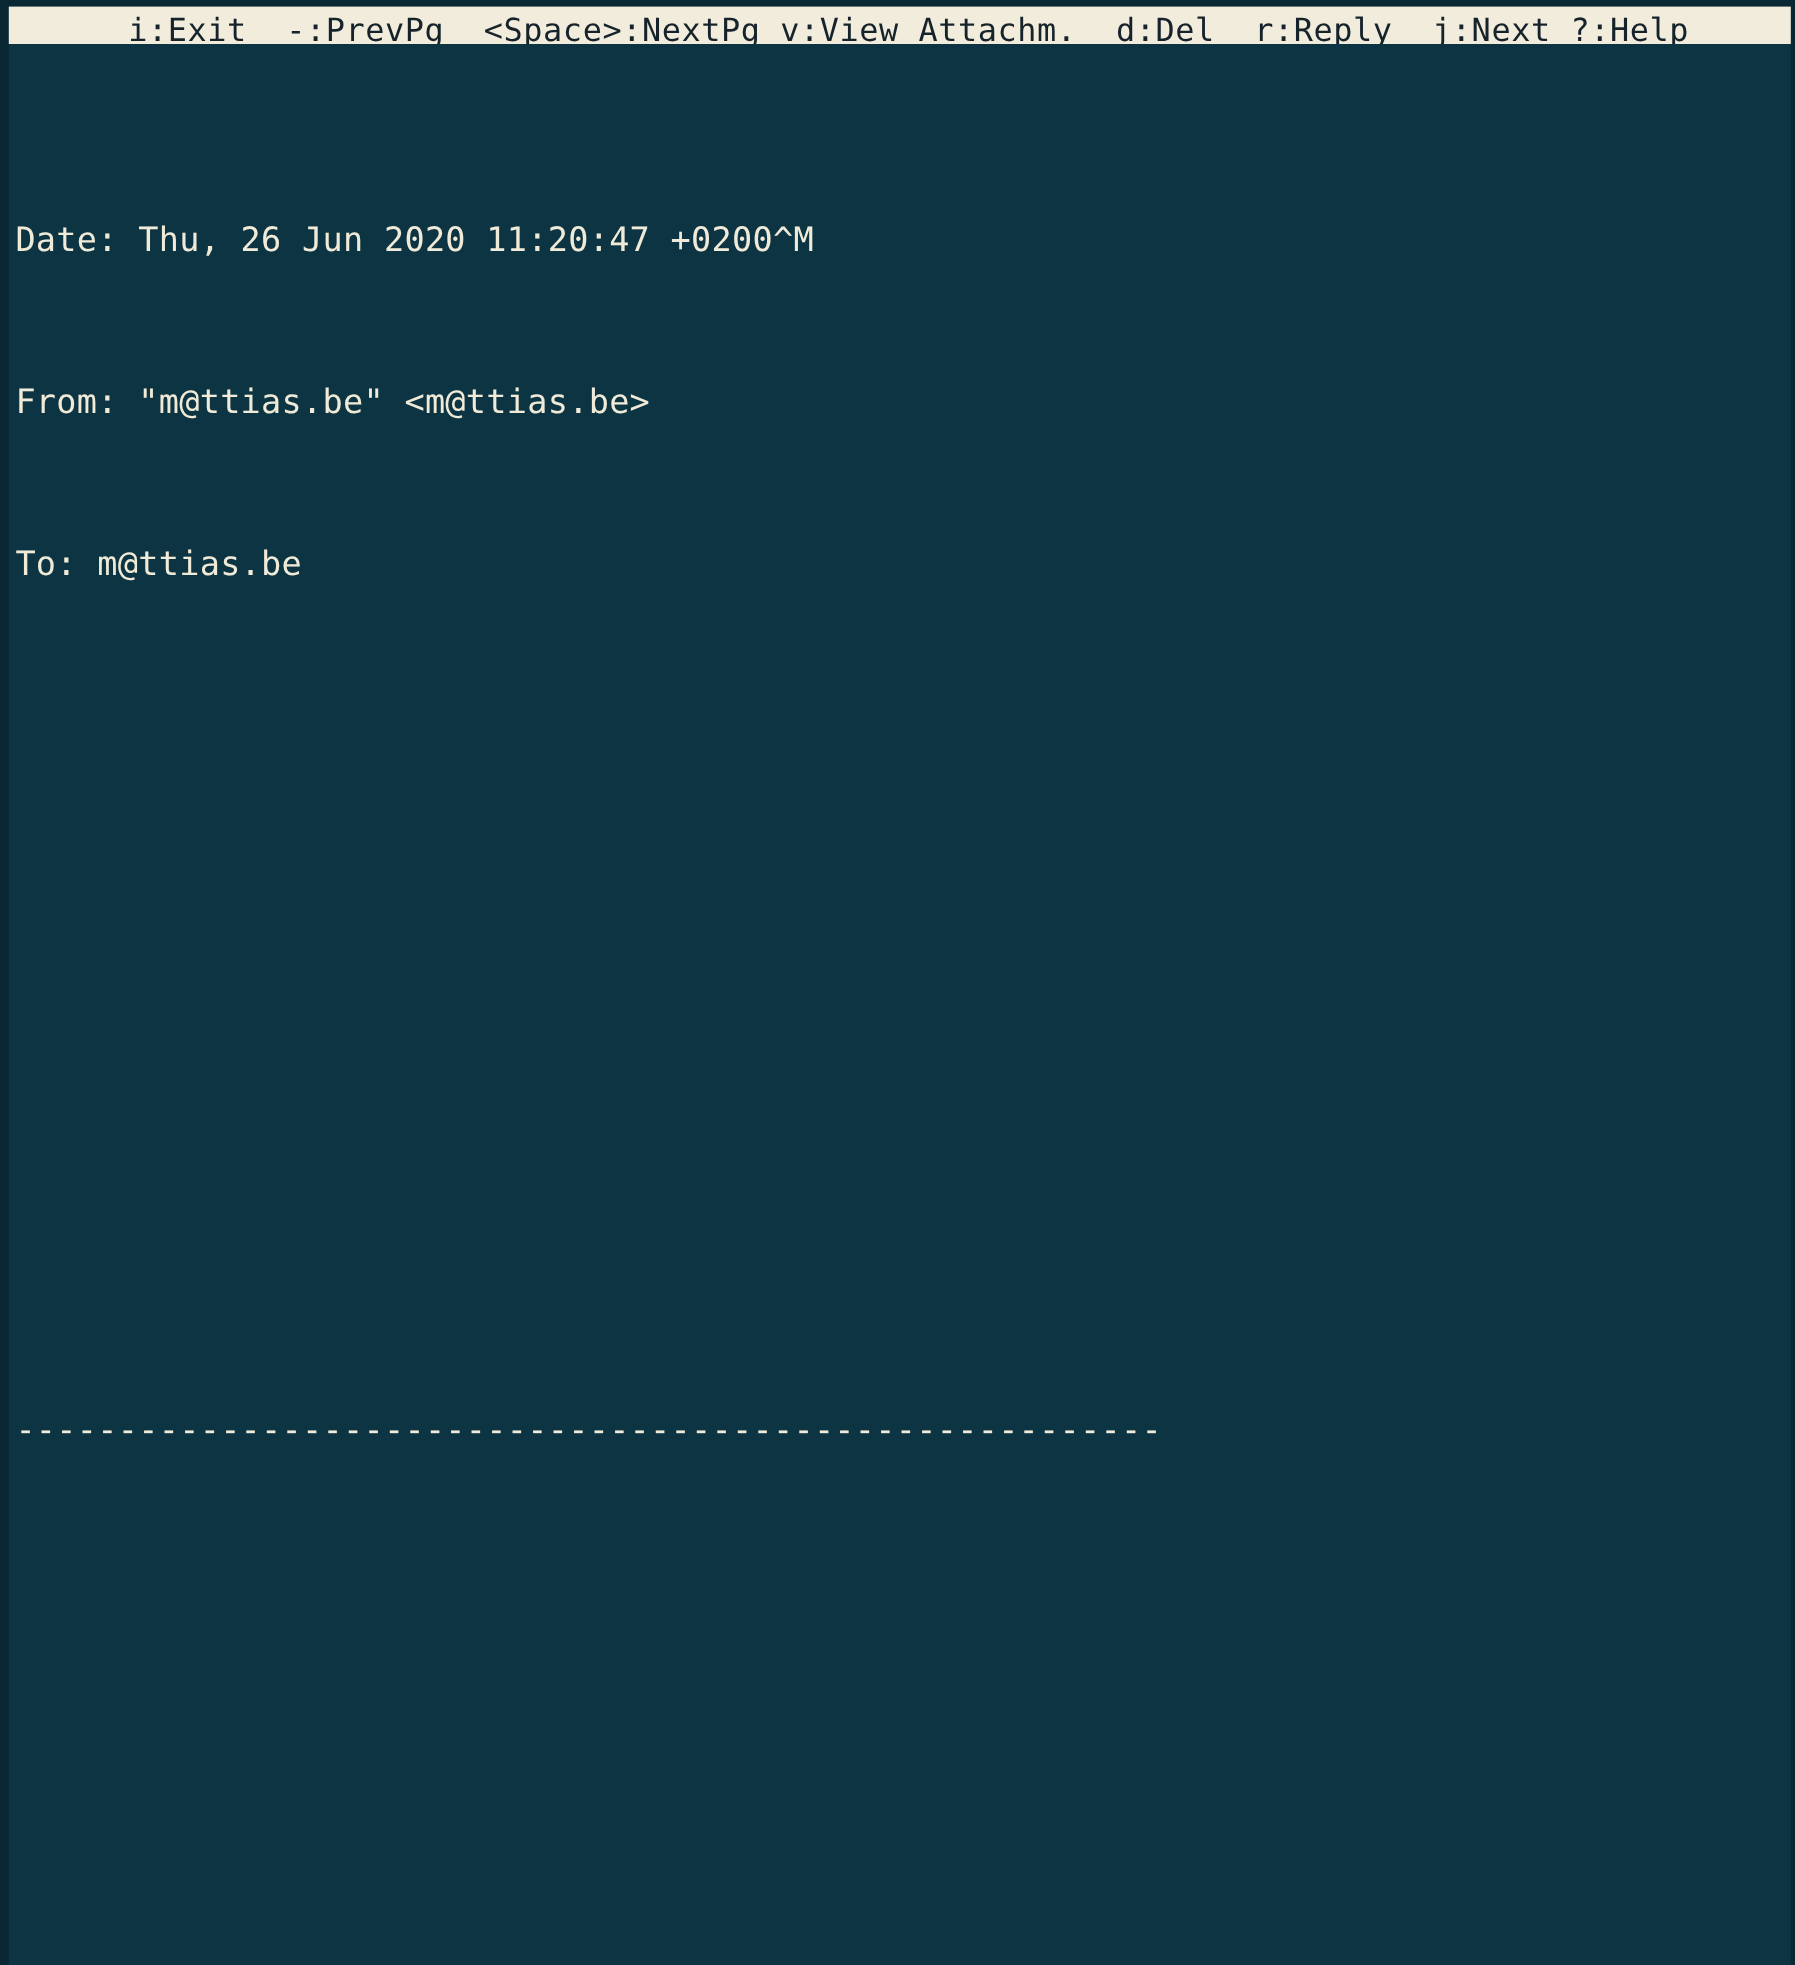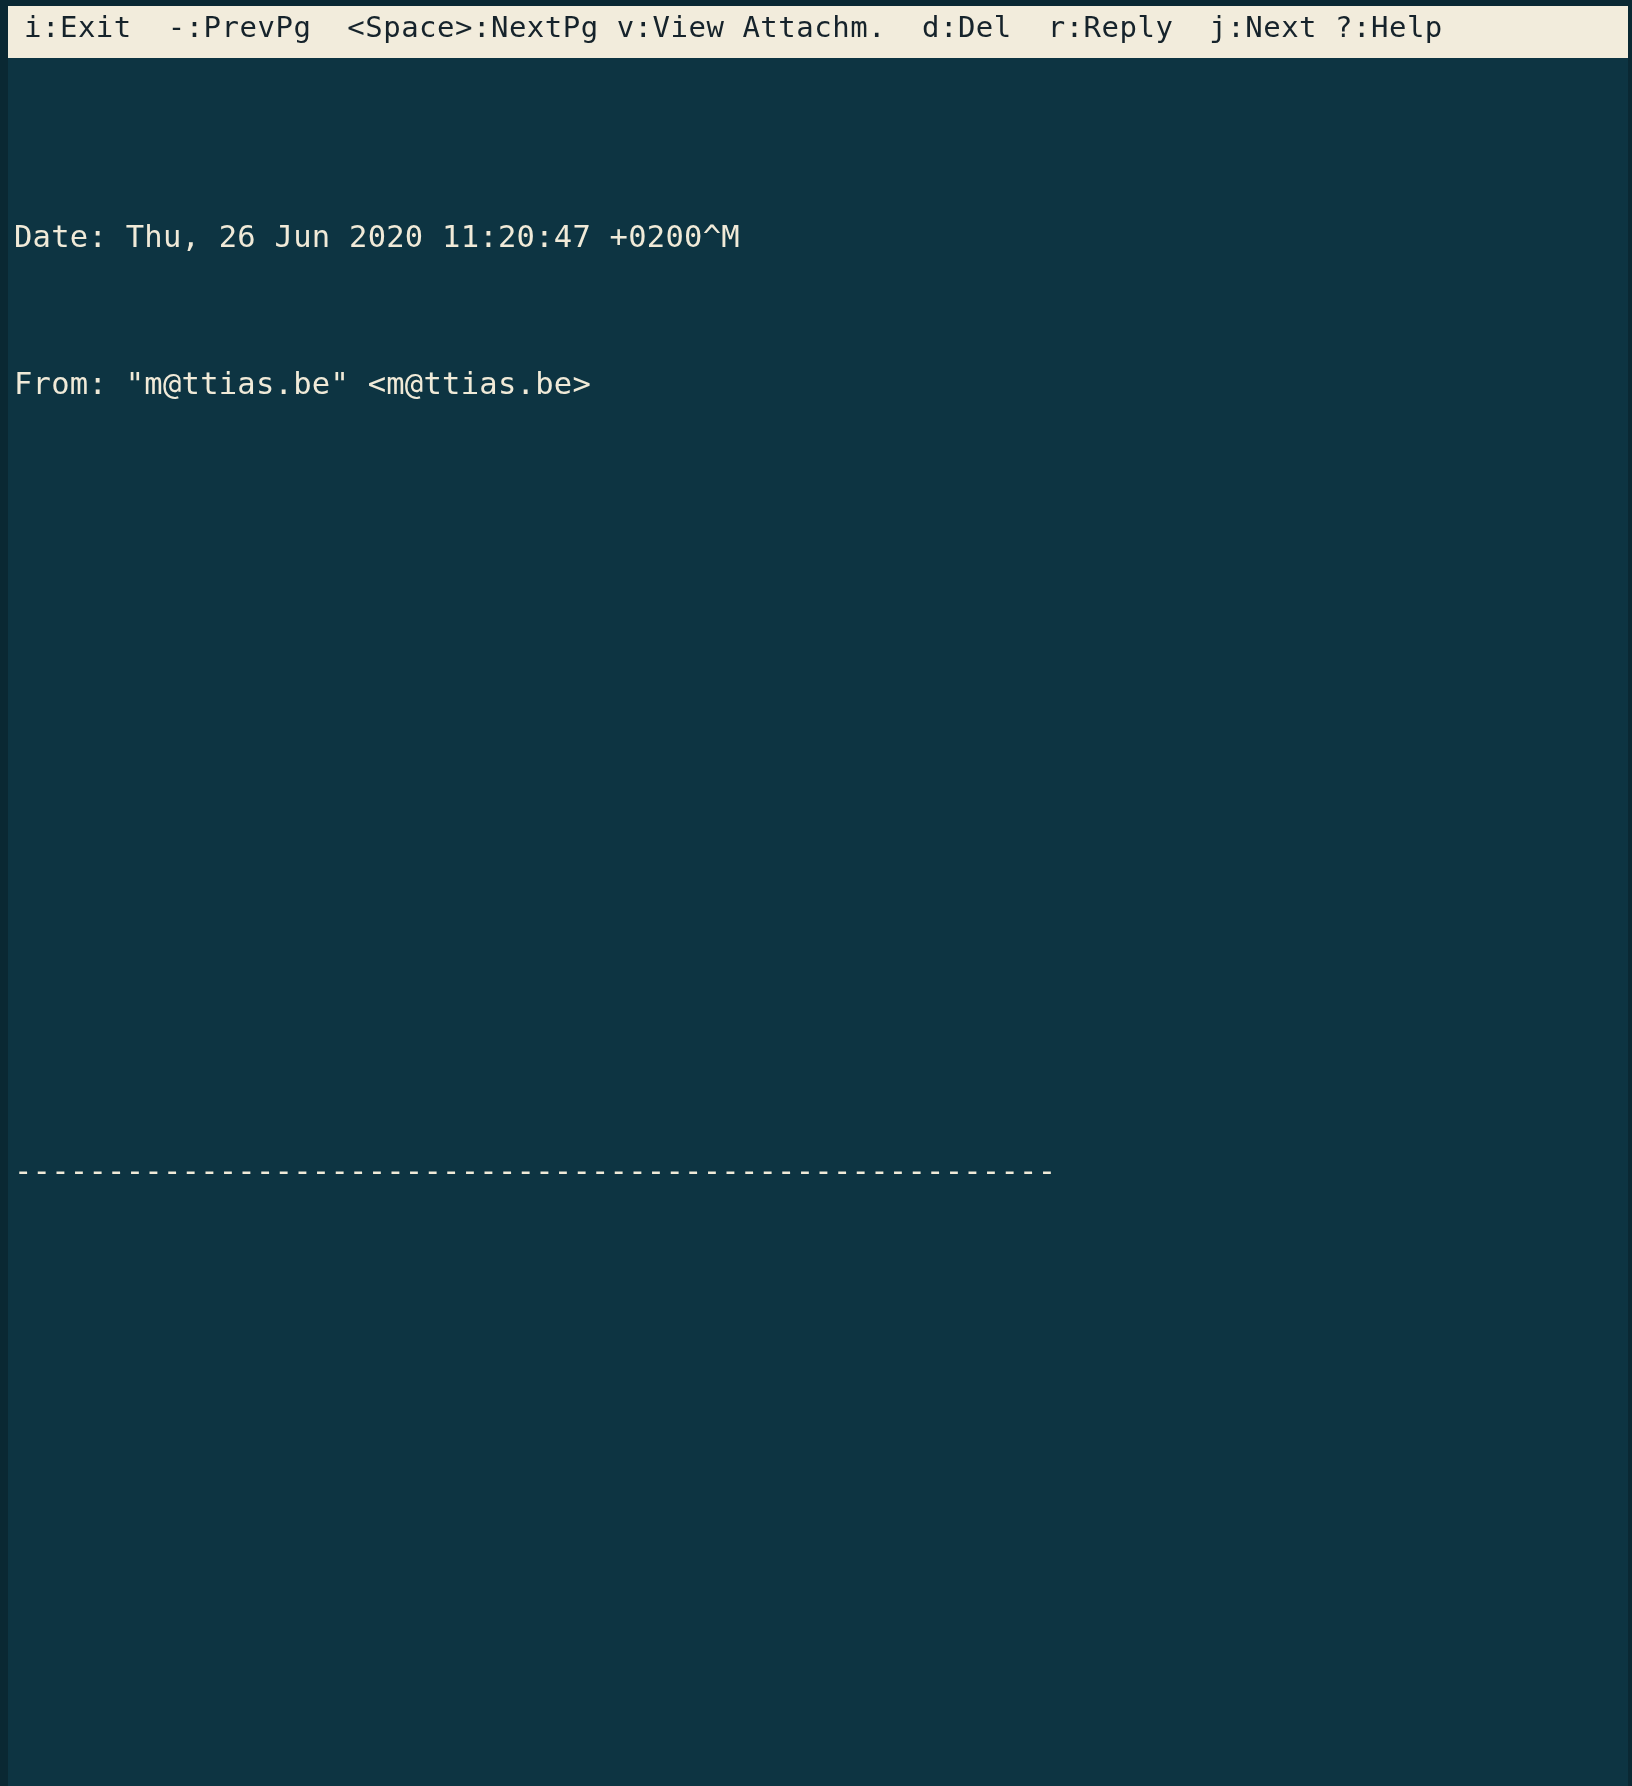--- a/index.html
+++ b/index.html
@@ -20,30 +20,31 @@
     height: 1786px;
     background: #0d3442;
     box-sizing: border-box;
     border-left: 8px solid #0a2833;
     border-right: 4px solid #0a2833;
     border-top: 6px solid #0a2833;
   }
 
   
   .statusbar {
-    height: 52px;
+    height: 34px;
     background: #f2ecdc;
     color: #16232b;
     font-size: 29px;
     line-height: 42px;
     letter-spacing: 0.5px;
     white-space: pre;
     overflow: hidden;
     padding-left: 16px;
     font-family: "DejaVu Sans Mono", "Liberation Mono", monospace;
+    text-align: center;
   }
   .statusbar .seg { display: inline; }
 
   
   .pager {
     padding: 6px 0 0 6px;
     color: #f0ead8;
     font-size: 30.5px;
     line-height: 49.2px;
     white-space: pre;
@@ -61,20 +62,21 @@
 <body>
 
 <div id="terminal">
 
   <div class="statusbar"><span class="seg">i:Exit  -:PrevPg  &lt;Space&gt;:NextPg v:View Attachm.  d:Del  r:Reply  j:Next ?:Help</span></div>
 
   <div class="pager">
 
     <div class="line">Date: Thu, 26 Jun 2020 11:20:47 +0200^M</div>
     <div class="line">From: "m@ttias.be" &lt;m@ttias.be&gt;</div>
+    <div class="line">To: m@ttias.be</div>
 
     <div class="line blank">&nbsp;</div>
 
 
     <div class="line blank">&nbsp;</div>
     <div class="line blank">&nbsp;</div>
 
     <div class="line">--------------------------------------------------------</div>
 
     

